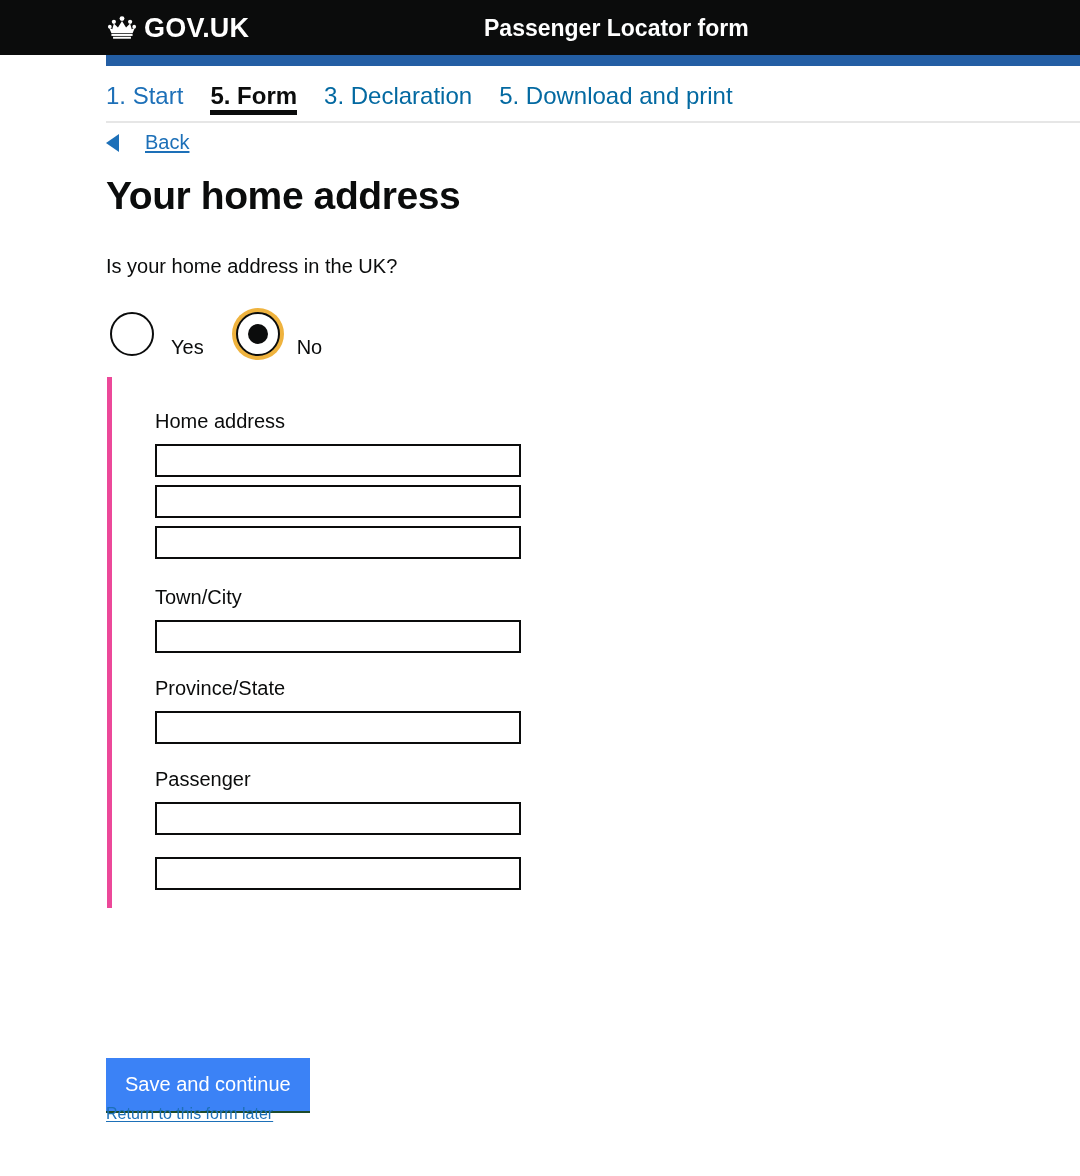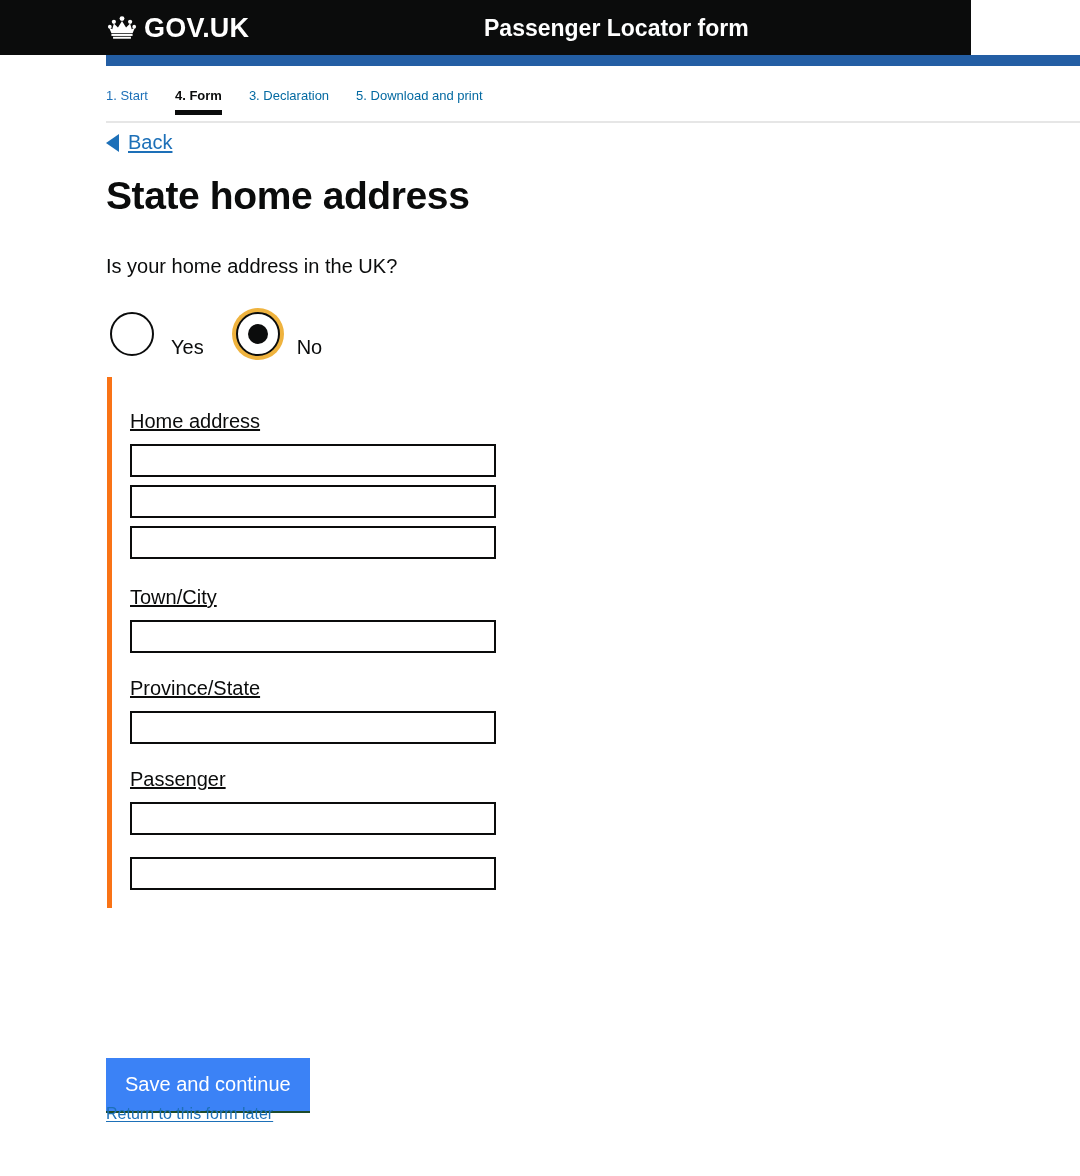--- a/index.html
+++ b/index.html
@@ -15,21 +15,21 @@
     position: relative;
     font-family: "Liberation Sans", sans-serif;
     color: #0b0c0c;
     overflow: hidden;
   }
 
   
   .govuk-header {
     position: absolute;
     top: 0; left: 0;
-    width: 971px;
+    width: 1080px;
     height: 55px;
     background: #0b0c0c;
     display: flex;
     align-items: center;
   }
   .header-logo {
     position: absolute;
     left: 106px;
     top: 50%;
     transform: translateY(-50%);
@@ -76,21 +76,21 @@
   .step-nav {
     position: absolute;
     top: 83px;
     left: 106px;
     display: flex;
     align-items: flex-end;
     gap: 27px;
     white-space: nowrap;
   }
   .step {
-    font-size: 13px;
+    font-size: 24px;
     line-height: 26px;
     padding-bottom: 6px;
     position: relative;
   }
   .step.link {
     color: #1d70b8;
     text-decoration: none;
     cursor: pointer;
   }
   .step.current {
@@ -118,21 +118,21 @@
     background: #e6e6e6;
   }
 
   
   .back-link {
     position: absolute;
     top: 131px;
     left: 106px;
     display: flex;
     align-items: center;
-    gap: 9px;
+    gap: 26px;
     text-decoration: none;
     cursor: pointer;
   }
   .back-arrow {
     width: 0; height: 0;
     border-top: 9px solid transparent;
     border-bottom: 9px solid transparent;
     border-right: 13px solid #1d70b8;
   }
   .back-text {
@@ -213,25 +213,24 @@
     margin-left: 13px;
     white-space: nowrap;
   }
 
   
   .reveal-panel {
     position: absolute;
     top: 377px;
     left: 107px;
     width: 400px;
-    padding-left: 18px;
-    border-left: 5px solid #f97316;
+    padding-left: 43px;
+    border-left: 5px solid #ec4899;
     padding-top: 31px;
     padding-bottom: 18px;
-    text-decoration: underline;
   }
   .field-label {
     font-size: 20px;
     line-height: 26px;
     margin: 0 0 10px 0;
     display: block;
   }
   .text-input {
     display: block;
     width: 366px;
@@ -300,32 +299,32 @@
     </svg>
     <span class="logo-text">GOV.UK</span>
   </a>
   <span class="header-service-name">Passenger Locator form</span>
 </div>
 
 <div class="blue-bar"></div>
 
 <nav class="step-nav">
   <a class="step link">1. Start</a>
-  <span class="step current">4. Form</span>
+  <span class="step current">5. Form</span>
   <span class="step muted">3. Declaration</span>
   <span class="step muted">5. Download and print</span>
 </nav>
 <div class="nav-rule"></div>
 
 <a class="back-link">
   <span class="back-arrow"></span>
   <span class="back-text">Back</span>
 </a>
 
-<h1 class="page-heading">State home address</h1>
+<h1 class="page-heading">Your home address</h1>
 <div class="question-text">Is your home address in the UK?</div>
 
 <div class="radio-group">
   <label class="radio-item yes">
     <span class="radio-ring">
       <span class="radio-circle">
         
       </span>
     </span>
     <span class="radio-label">Yes</span>

